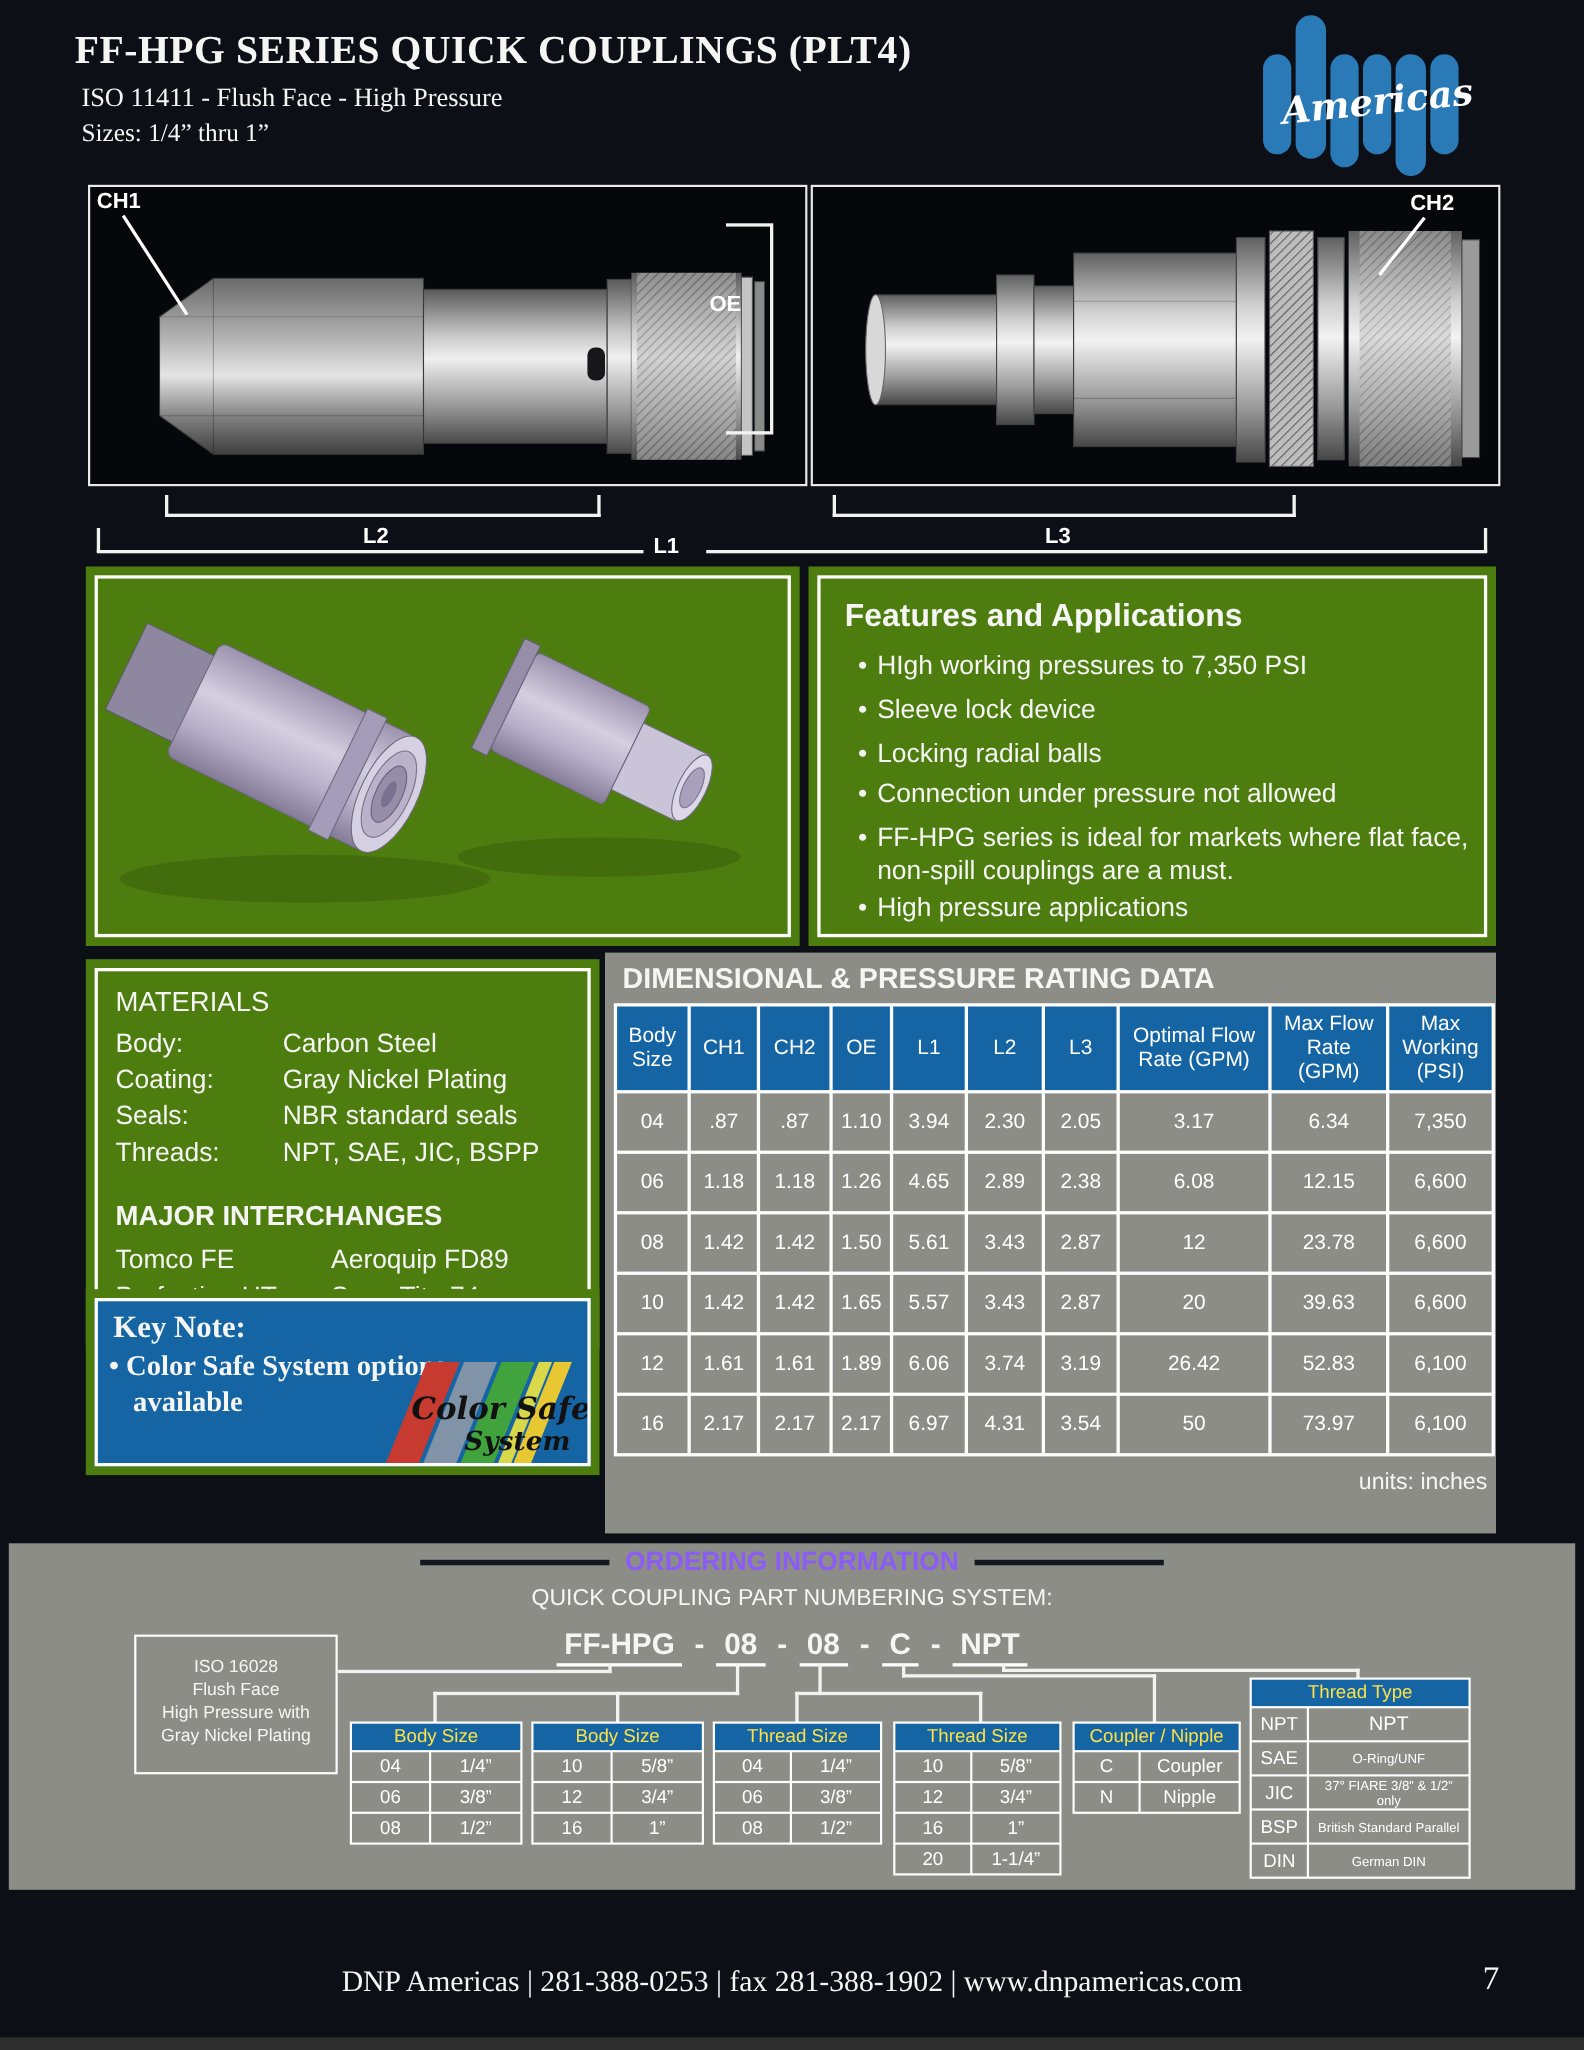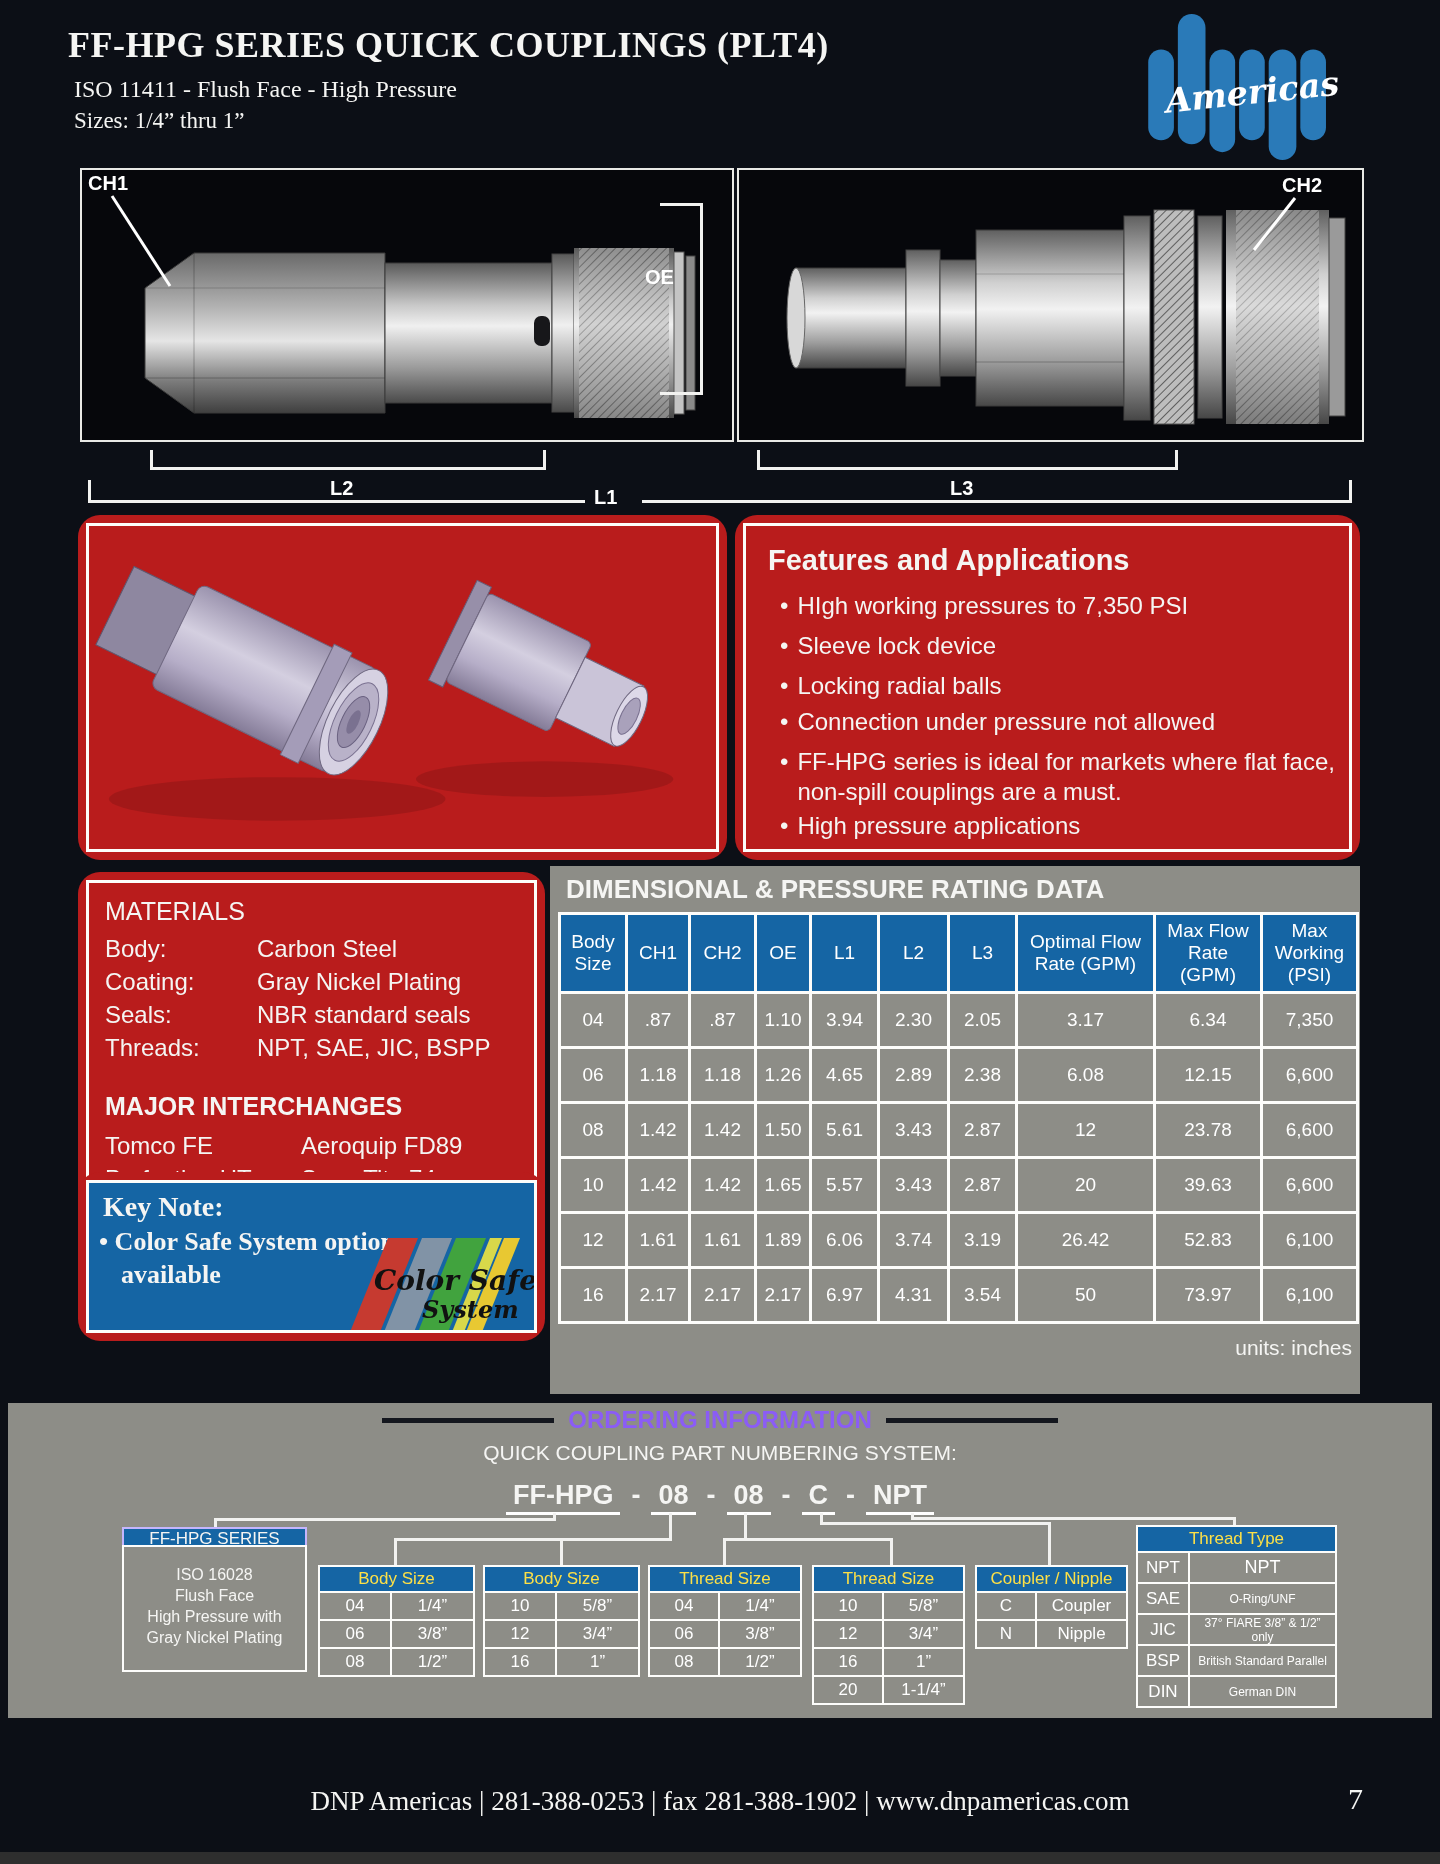--- a/index.html
+++ b/index.html
@@ -11,21 +11,21 @@
   .abs{position:absolute;}
   
   .hdr-title{left:68px;top:24px;font-family:"Liberation Serif",serif;font-weight:bold;font-size:36px;letter-spacing:.5px;}
   .hdr-sub{left:74px;top:76px;font-family:"Liberation Serif",serif;font-size:24px;}
   .hdr-sizes{left:74px;top:108px;font-family:"Liberation Serif",serif;font-size:23px;}
   
   .photo{background:#06070b;border:2px solid #e9e9e5;}
   .dimlbl{position:absolute;font-weight:bold;font-size:20px;color:#fff;}
   .cl{position:absolute;background:#f2f2f0;}
   
-  .panel{position:absolute;background:#b91c1c;padding:8px;box-sizing:border-box;border-radius:22px;}
+  .panel{position:absolute;background:#4d7c0f;padding:8px;box-sizing:border-box;}
   .panel-inner{border:3px solid #fdfdfb;width:100%;height:100%;box-sizing:border-box;overflow:hidden;position:relative;}
   
   .feat-title{font-weight:bold;font-size:29px;margin:18px 0 14px 22px;}
   .feat-list{margin:0 10px 0 34px;padding:0;list-style:none;}
   .feat-list li{display:flex;font-size:24px;line-height:30px;margin-bottom:10px;}
   .feat-list li .b{margin-right:9px;}
   
   .mat-wrap{padding:12px 10px 0 16px;font-size:24px;line-height:33px;}
   .mat-title{font-weight:normal;font-size:25px;margin-bottom:4px;}
   .mat-row .lab{display:inline-block;width:152px;}
@@ -53,21 +53,21 @@
   .partrow .seg{border-bottom:3px solid #fff;padding:0 7px 1px 7px;}
   .partrow .dash{margin:0 11px;}
   .mini{position:absolute;border-spacing:2px;background:#fdfdfb;}
   .mini th{background:#1565a4;color:#fde047;font-weight:normal;font-size:17px;height:24px;padding:0 4px;text-align:center;}
   .mini td{background:#8d8d87;color:#fff;font-size:17px;height:26px;text-align:center;padding:0 4px;}
   .mini.tt td{height:29px;}
   .mini.tt td.desc{font-size:12px;}
   .mini.tt td.desc.big{font-size:18px;}
   .series-hdr{left:122px;top:1527px;width:185px;height:24px;background:#1565a4;border:2px solid #c4b5fd;box-sizing:border-box;
     text-align:center;font-size:17px;line-height:20px;}
-  .series-box{left:122px;top:1545px;width:185px;height:127px;background:#8d8d87;border:2px solid #fdfdfb;box-sizing:border-box;
+  .series-box{left:122px;top:1486px;width:185px;height:127px;background:#8d8d87;border:2px solid #fdfdfb;box-sizing:border-box;
     text-align:center;font-size:16px;line-height:21px;padding-top:17px;}
   
   .footer-text{left:0;top:1786px;width:1440px;text-align:center;font-family:"Liberation Serif",serif;font-size:27px;}
   .page-num{left:1348px;top:1782px;font-family:"Liberation Serif",serif;font-size:30px;}
   .bottom-strip{left:0;top:1852px;width:1440px;height:12px;background:#2e2e2e;}
 </style>
 </head>
 <body>
 
 <div class="abs hdr-title">FF-HPG SERIES QUICK COUPLINGS (PLT4)</div>

